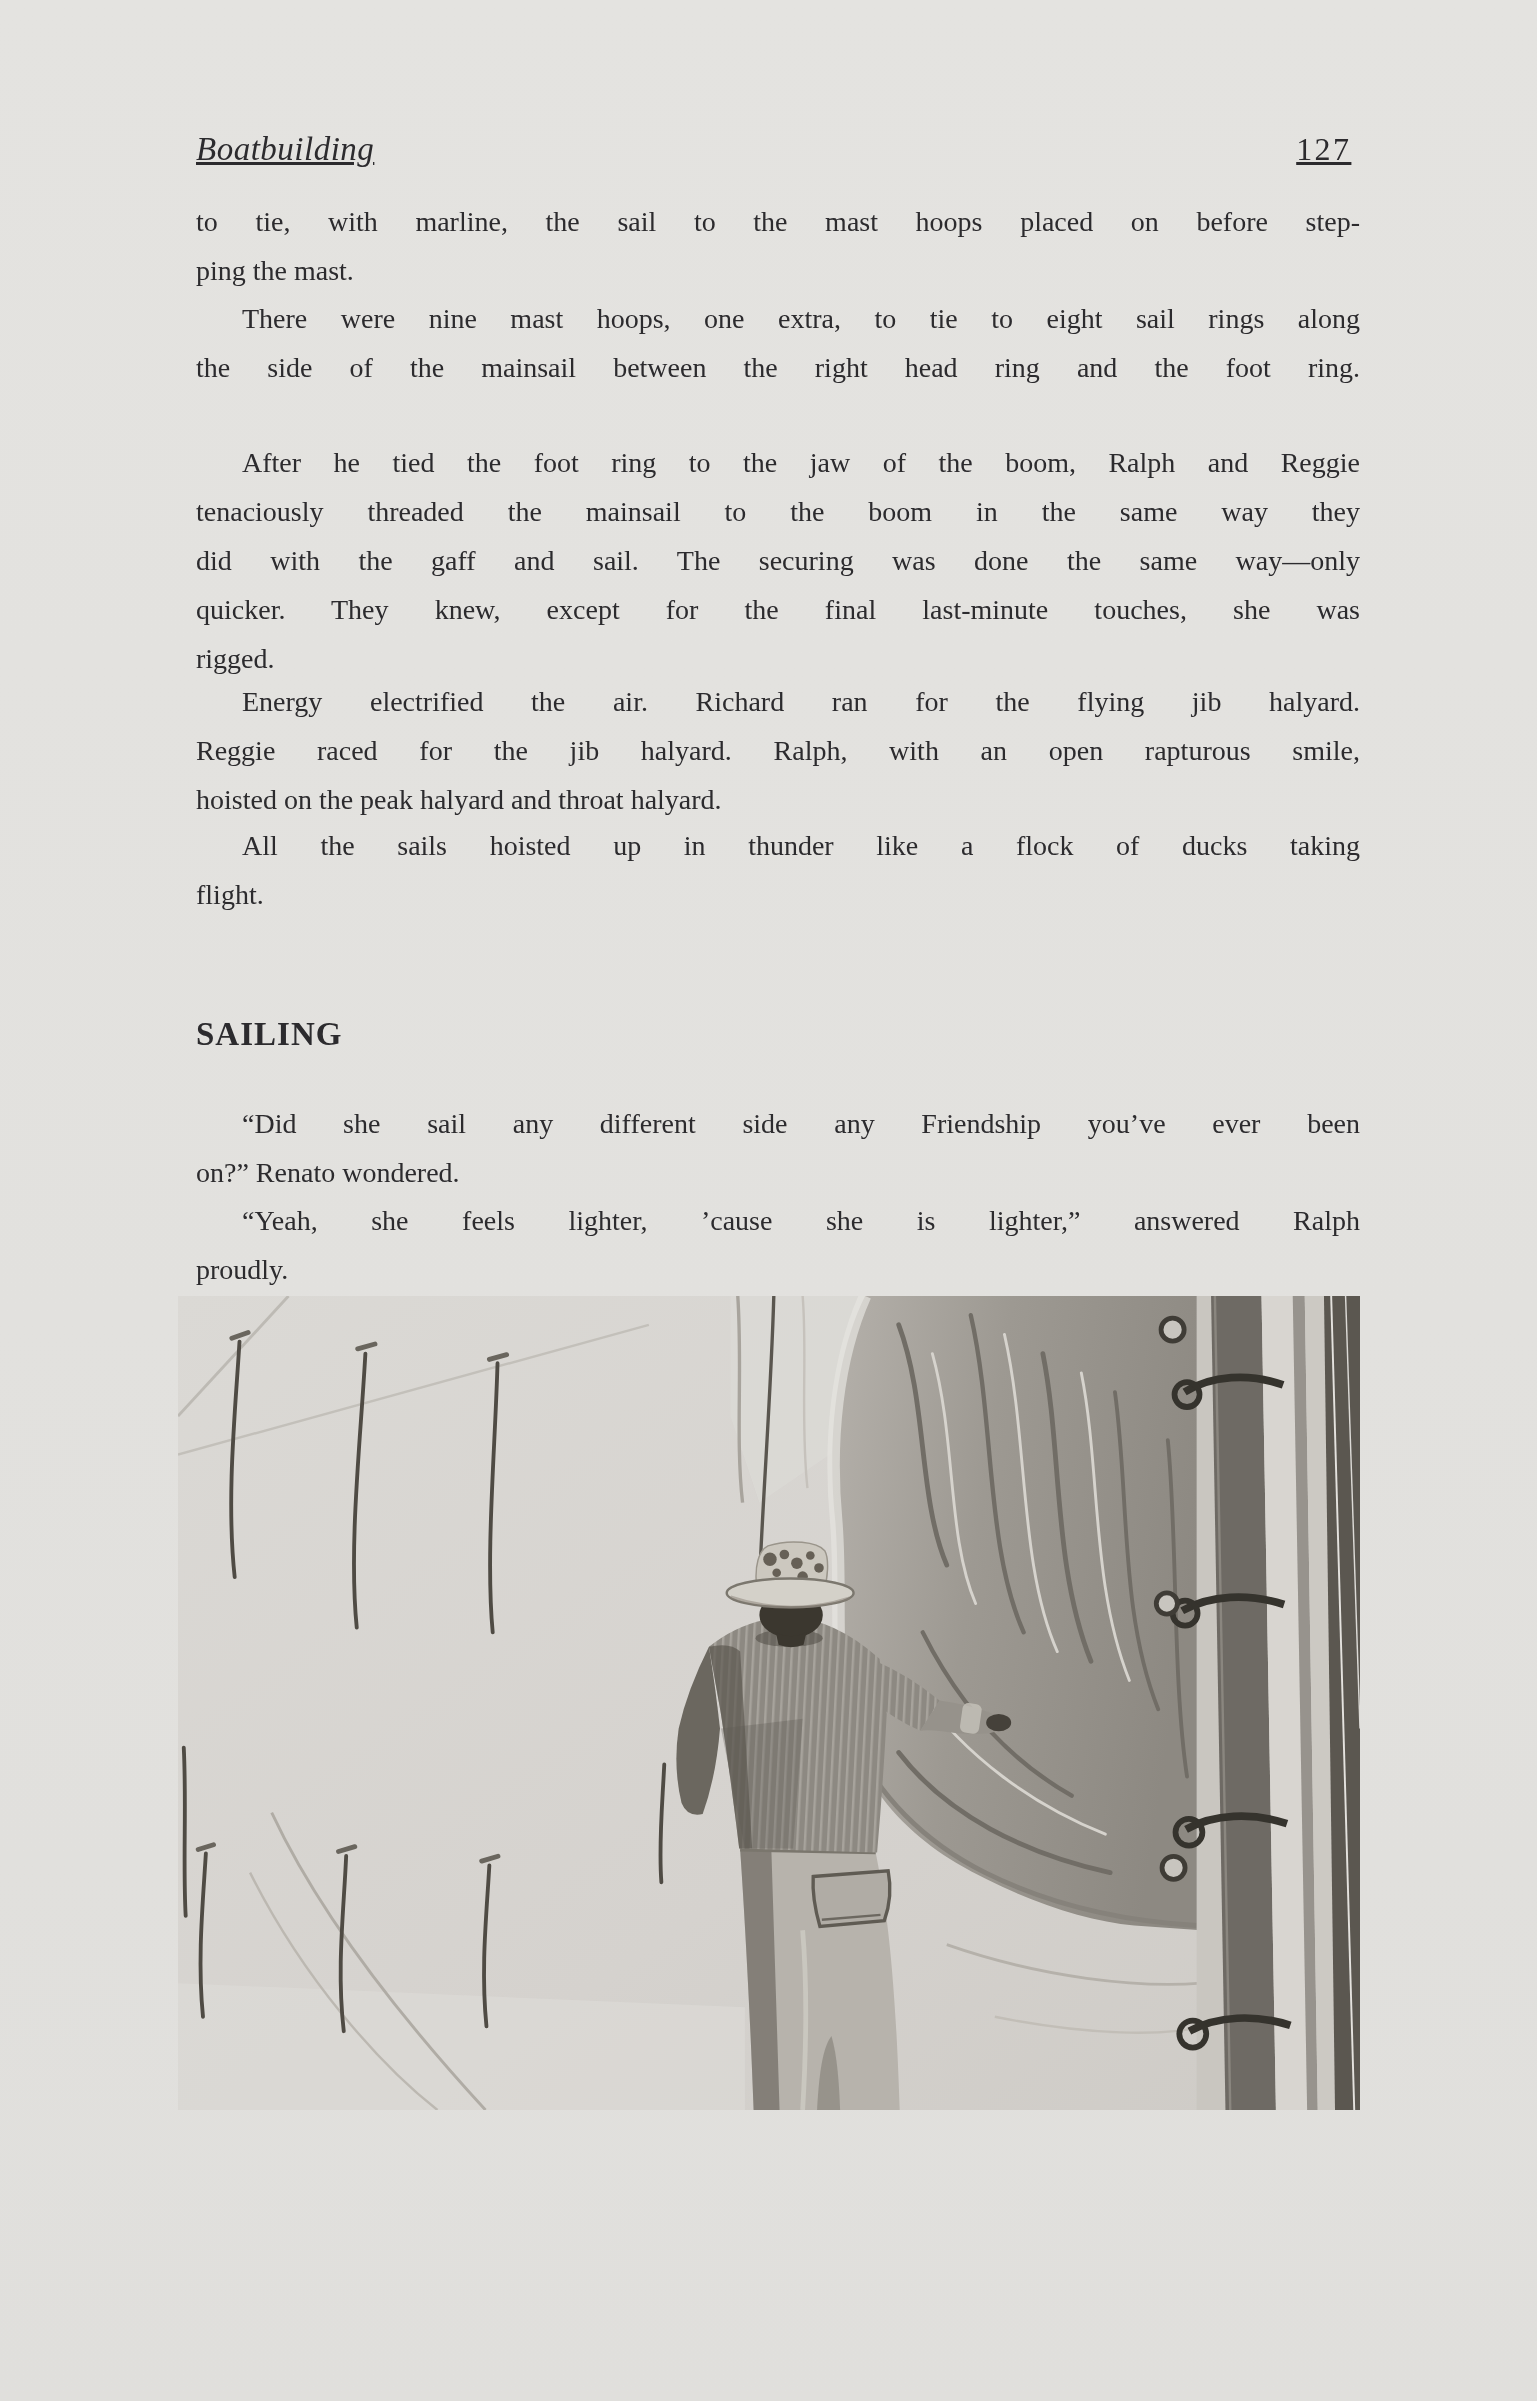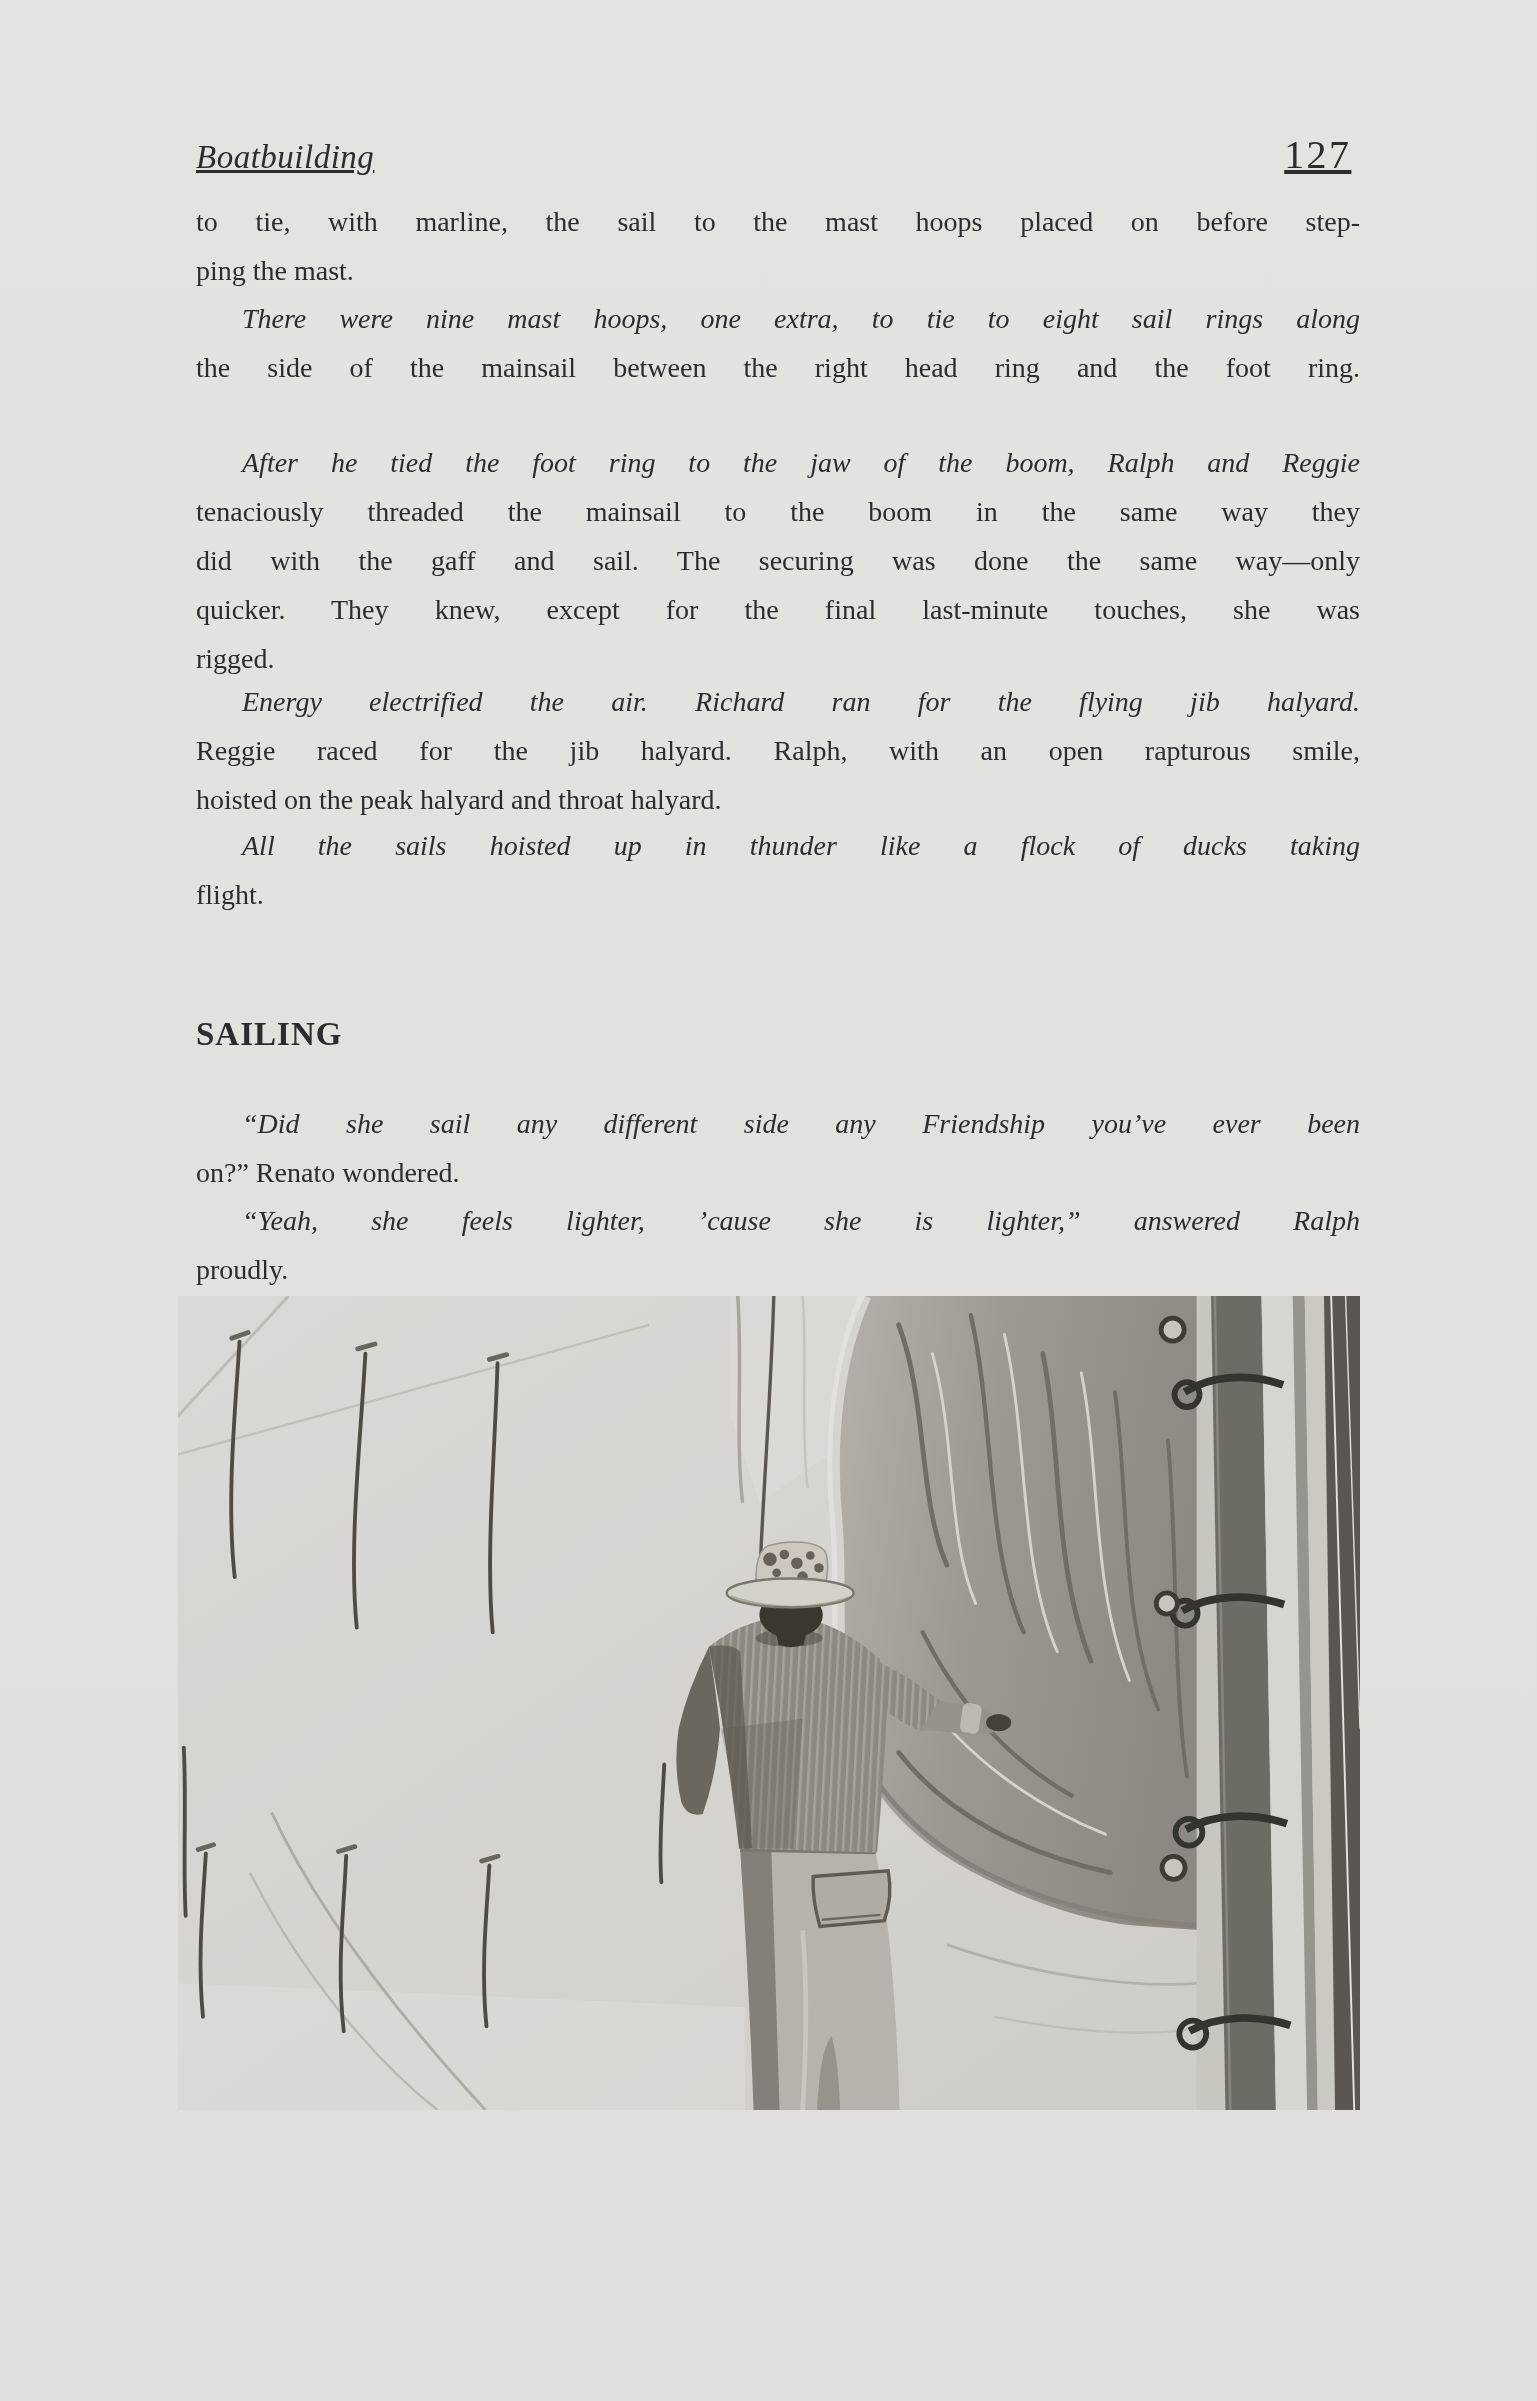--- a/index.html
+++ b/index.html
@@ -14,30 +14,30 @@
   
   .paper {
     position: absolute; inset: 0;
     background: linear-gradient(180deg, #e4e3e0 0%, #e2e1de 55%, #e0dfdc 100%);
   }
   .header-row {
     position: absolute; left: 196px; top: 131px; width: 1164px;
     display: flex; justify-content: space-between; align-items: baseline; text-decoration: underline;
   }
   .book-title { font-style: italic; font-size: 33px; letter-spacing: 0.5px; }
-  .page-num { font-size: 40px; letter-spacing: 2.4px; padding-right: 8.6px; }
+  .page-num { font-size: 32px; letter-spacing: 2.4px; padding-right: 8.6px; }
 
   .para { position: absolute; left: 196px; width: 1164px; }
   .line {
     font-size: 28px; line-height: 49px; height: 49px;
     text-align: justify; text-align-last: justify;
     white-space: normal;
   }
   .line.last { text-align-last: left; }
-  .line.indent { padding-left: 46px; font-style: italic; }
+  .line.indent { padding-left: 46px; }
 
   .section-heading {
     position: absolute; left: 196px; top: 1016px;
     font-size: 33px; font-weight: bold; letter-spacing: 1px;
   }
 
   .photo-wrap {
     position: absolute; left: 178px; top: 1296px;
     width: 1182px; height: 814px;
   }

